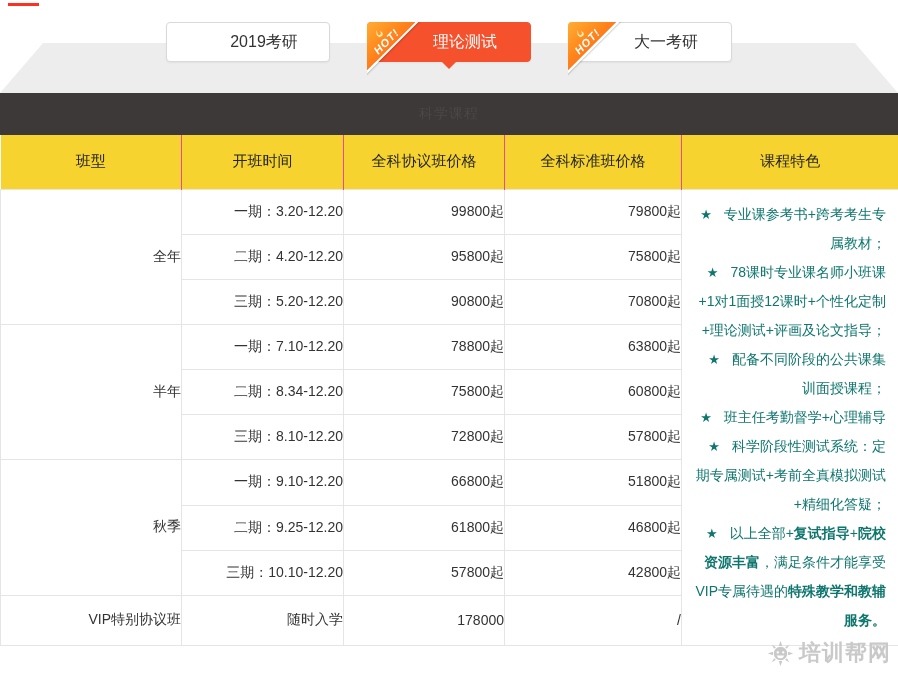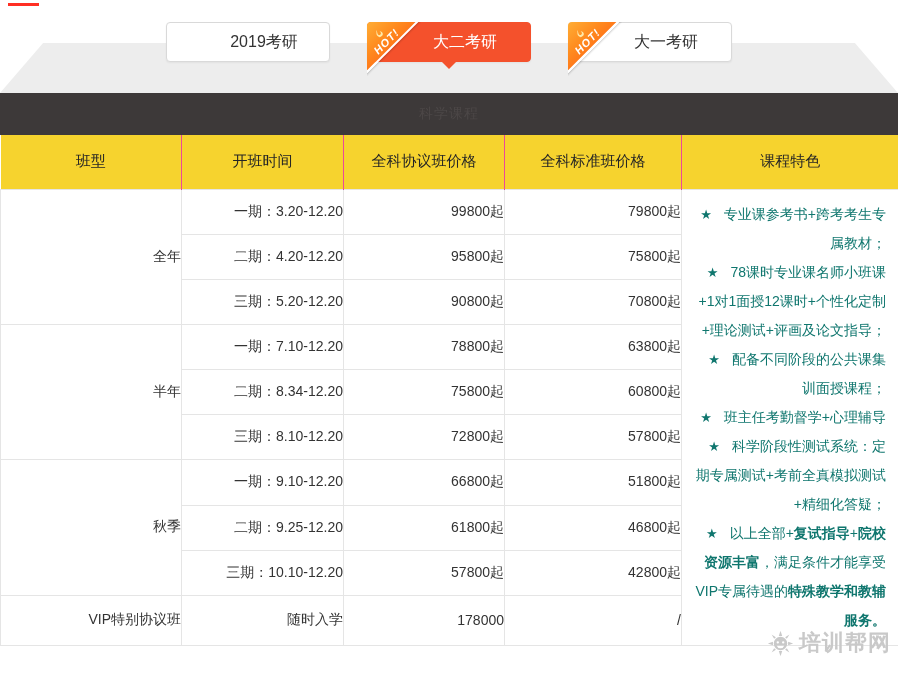--- a/index.html
+++ b/index.html
@@ -46,21 +46,21 @@
   table.pricing td { border:1px solid #e5e5e5; text-align:right; font-size:14px; color:#333; background:#fff; }
   tr.period-row td { height:45px; }
   tr.vip-row td { height:50px; }
   td.feature-cell { vertical-align:middle; text-align:left; padding:10px 12px 10px 13px; color:#f4512c;
                     font-size:14px; line-height:29px; }
   .feat { color:#0f766e; }
   .feat .star { display:inline-block; margin-right:12px; font-size:13px; }
   .feat b { font-weight:bold; }
 
   
-  .watermark { position:absolute; right:7px; bottom:23px; display:flex; align-items:center; gap:5px; }
+  .watermark { position:absolute; right:7px; bottom:13px; display:flex; align-items:center; gap:5px; }
   .watermark .wm-text { color:#c9c9c9; font-size:22px; font-weight:bold; letter-spacing:1px; }
   .watermark svg { display:block; }
 </style>
 </head>
 <body>
 
 <div class="screen">
 
   <div class="top-dash"></div>
   <div class="stage"></div>
@@ -71,21 +71,21 @@
     </div>
     <div class="tab active">
       <div class="hot-corner">
         <div class="hot-band">
           <svg class="flame" viewBox="0 0 24 24">
             <path fill="#ffe9a8" d="M12 2c1.2 4.2-3.2 5.4-3.2 9.4a3.7 3.7 0 0 0 7.4 0c0-1.8-1-3-1-3s3.3 1.2 3.3 5a6.5 6.5 0 1 1-13 0C5.5 7.2 11 6.4 12 2z"></path>
           </svg>
           <span class="hot-text">HOT!</span>
         </div>
       </div>
-      <span>大二考研</span>
+      <span>理论测试</span>
       <div class="tab-arrow"></div>
     </div>
     <div class="tab">
       <div class="hot-corner">
         <div class="hot-band">
           <svg class="flame" viewBox="0 0 24 24">
             <path fill="#ffe9a8" d="M12 2c1.2 4.2-3.2 5.4-3.2 9.4a3.7 3.7 0 0 0 7.4 0c0-1.8-1-3-1-3s3.3 1.2 3.3 5a6.5 6.5 0 1 1-13 0C5.5 7.2 11 6.4 12 2z"></path>
           </svg>
           <span class="hot-text">HOT!</span>
         </div>

